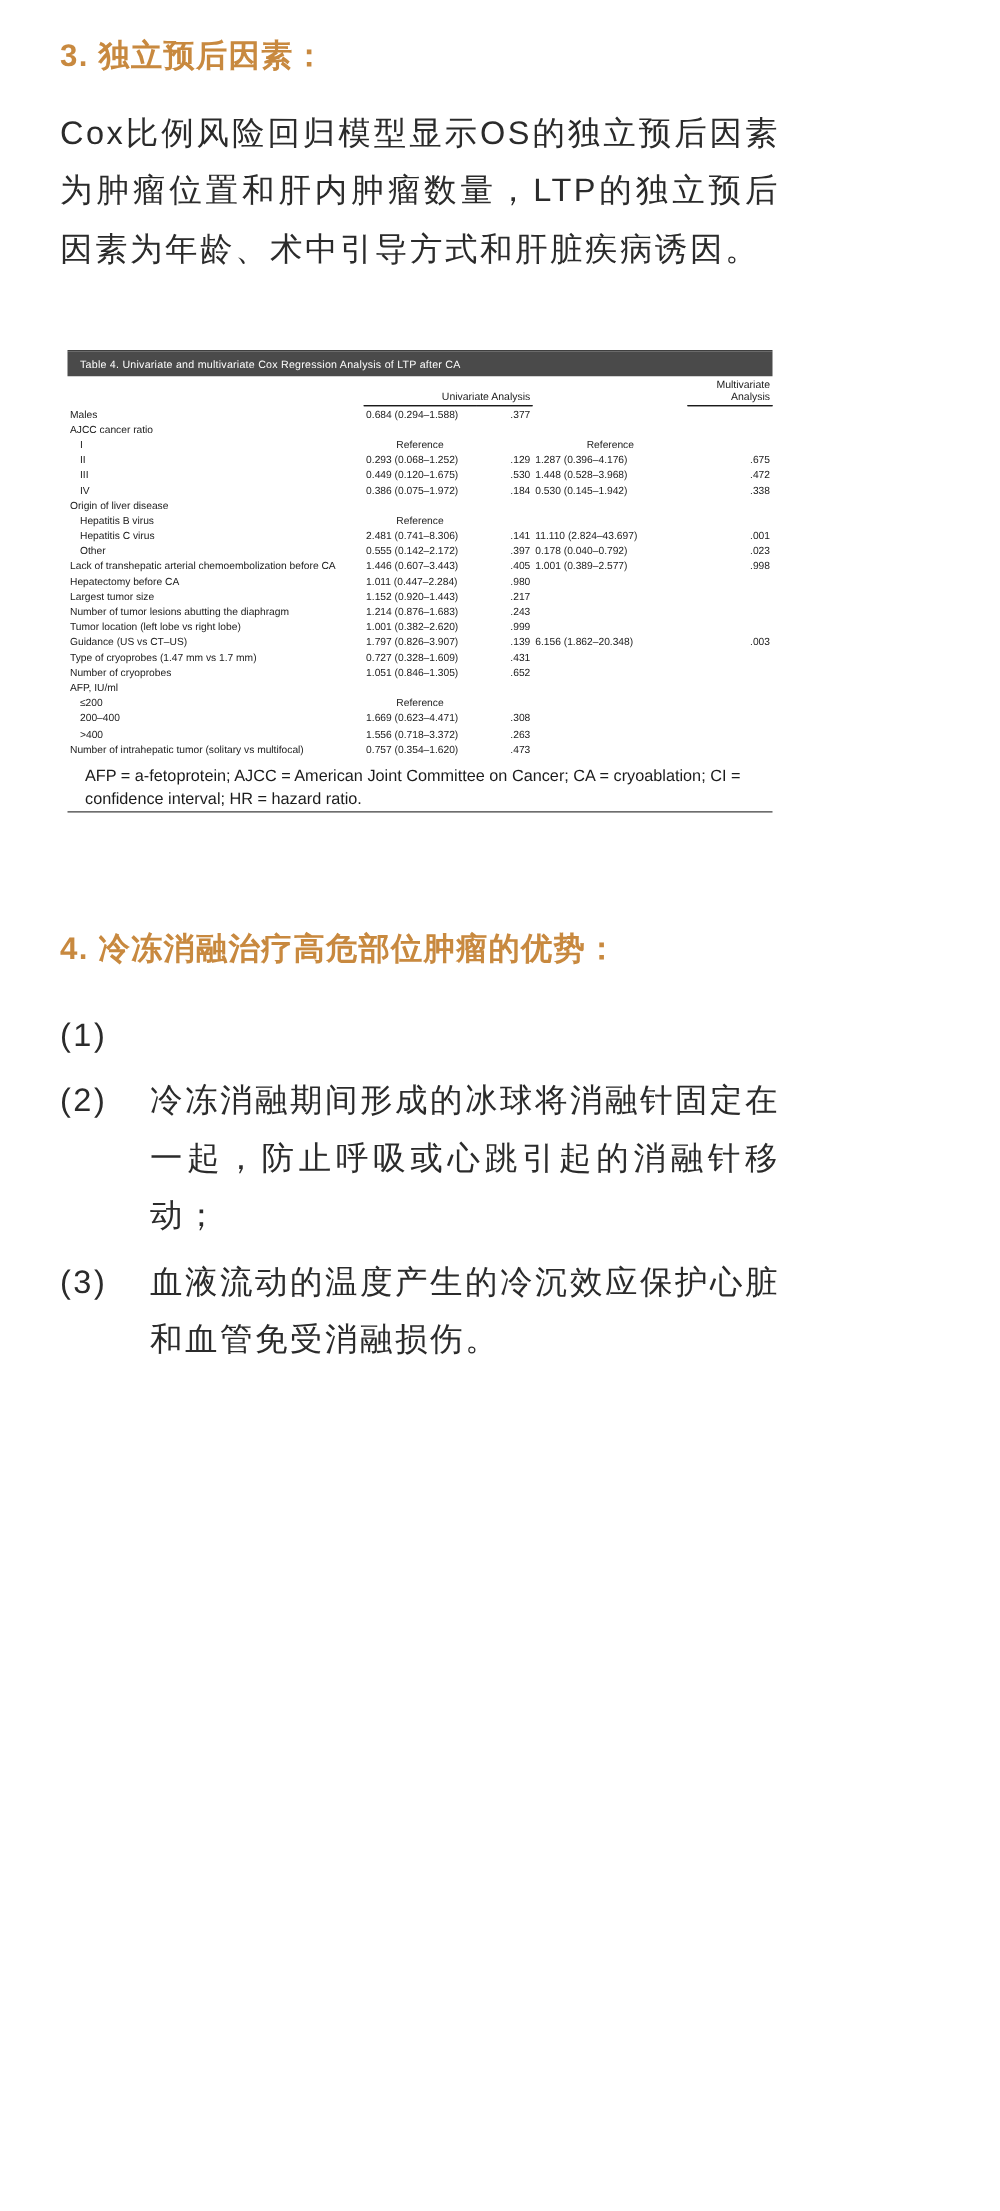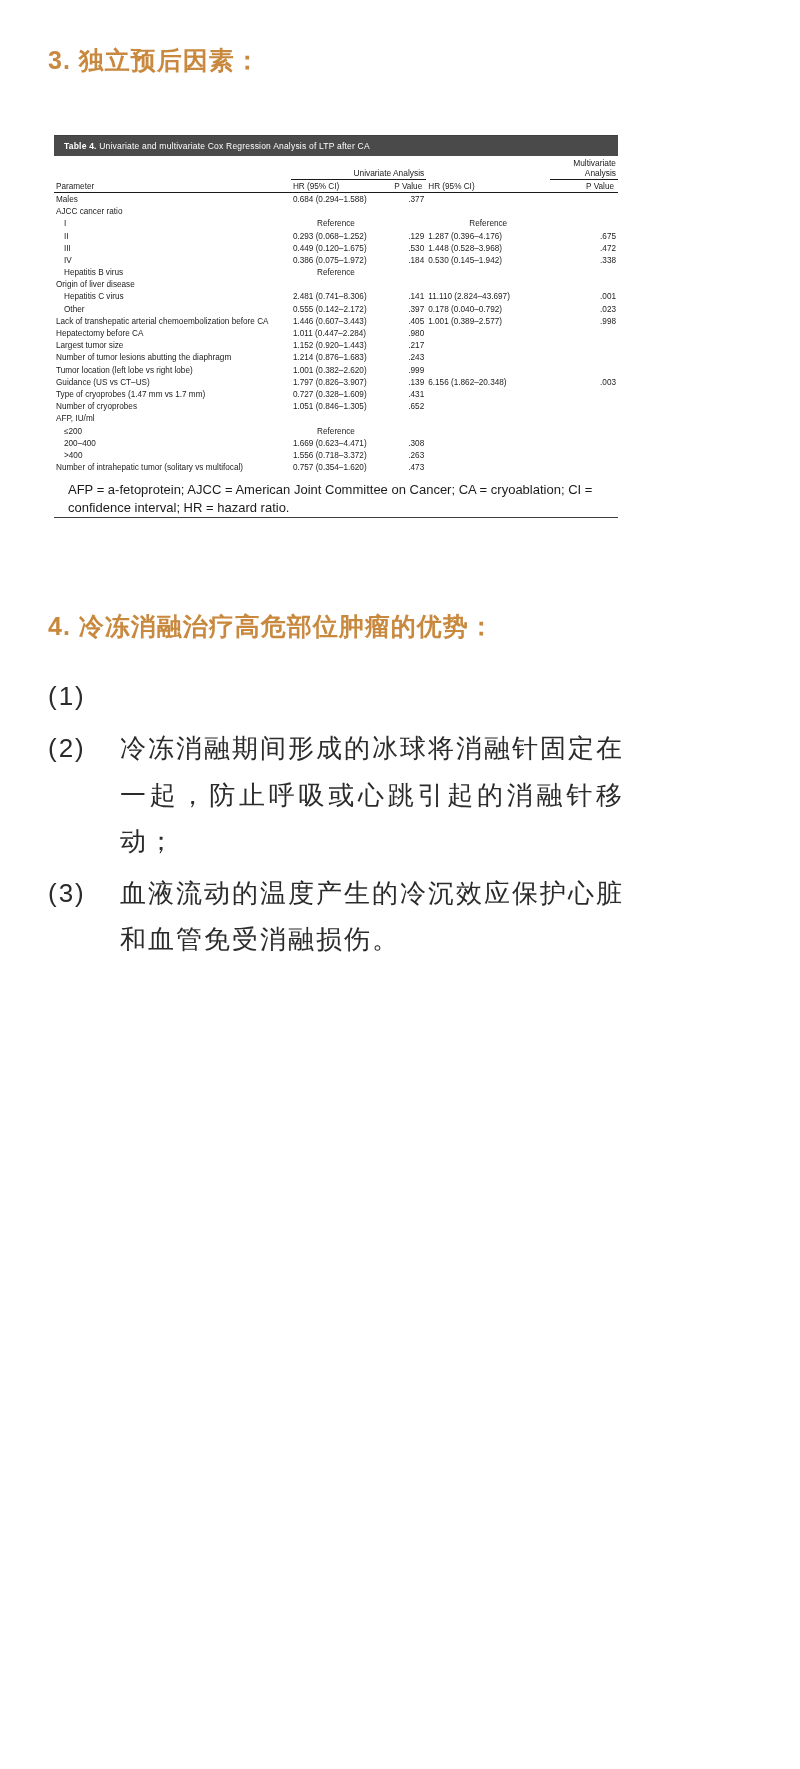--- a/index.html
+++ b/index.html
@@ -10,21 +10,21 @@
   body {
     width: 800px;
     min-height: 1769px;
     font-family: "Liberation Sans", sans-serif;
     color: #231f20;
   }
   .page {
     width: 672px;
     min-height: 1769px;
     box-sizing: border-box;
-    padding: 16px 48px;
+    padding: 0 48px;
     position: relative;
   }
   .section-heading {
     color: #c8893f;
     font-size: 25px;
     font-weight: bold;
     letter-spacing: 1px;
     margin: 0;
   }
   .heading-3 {
@@ -50,21 +50,21 @@
     background: #ffffff;
   }
   .table-title-bar {
     background: #4a4a4a;
     color: #ffffff;
     font-size: 8.5px;
     padding: 5px 8px 5px 10px;
     letter-spacing: .2px;
   }
   .table-title-bar .tbl-label {
-    font-weight: bold;
+    font-weight: normal;
   }
   table.cox {
     width: 100%;
     border-collapse: collapse;
     font-size: 8.2px;
     color: #1b1b1b;
     table-layout: fixed;
   }
   table.cox th, table.cox td {
     padding: 1.6px 2px;
@@ -130,20 +130,21 @@
   }
   .bottom-pad { height: 120px; }
 </style>
 </head>
 <body>
 
 <div class="page">
 
   <h2 class="section-heading heading-3">3. 独立预后因素：</h2>
 
+  <p class="body-text">Cox比例风险回归模型显示OS的独立预后因素为肿瘤位置和肝内肿瘤数量，LTP的独立预后因素为年龄、术中引导方式和肝脏疾病诱因。</p>
 
   <div class="figure">
     <div class="table-card">
       <div class="table-title-bar">
         <span class="tbl-label">Table 4.</span>
         <span>Univariate and multivariate Cox Regression Analysis of LTP after CA</span>
       </div>
 
       <table class="cox">
         <colgroup>
@@ -153,27 +154,20 @@
           <col style="width:22%">
           <col style="width:12%">
         </colgroup>
         <thead>
           <tr class="grp-head">
             <th class="spacer"></th>
             <th class="grp-underline" colspan="2">Univariate Analysis</th>
             <th class="spacer"></th>
             <th class="grp-underline" colspan="1">Multivariate Analysis</th>
           </tr>
-          <tr class="col-head">
-            <th class="param">Parameter</th>
-            <th class="hr">HR (95% CI)</th>
-            <th class="pv">P Value</th>
-            <th class="hr">HR (95% CI)</th>
-            <th class="pv">P Value</th>
-          </tr>
         </thead>
         <tbody id="cox-body">
             <tr>
               <td class="param">Males</td>
               <td class="hr">0.684 (0.294–1.588)</td>
               <td class="pv">.377</td>
               <td class="hr"></td>
               <td class="pv"></td>
             </tr>
             <tr>
@@ -205,29 +199,29 @@
               <td class="pv">.472</td>
             </tr>
             <tr>
               <td class="param indent1">IV</td>
               <td class="hr">0.386 (0.075–1.972)</td>
               <td class="pv">.184</td>
               <td class="hr">0.530 (0.145–1.942)</td>
               <td class="pv">.338</td>
             </tr>
             <tr>
+              <td class="param">Origin of liver disease</td>
+              <td class="hr"></td>
+              <td class="pv"></td>
+              <td class="hr"></td>
+              <td class="pv"></td>
+            </tr>
+            <tr>
               <td class="param indent1">Hepatitis B virus</td>
               <td class="center">Reference</td>
-              <td class="pv"></td>
-              <td class="hr"></td>
-              <td class="pv"></td>
-            </tr>
-            <tr>
-              <td class="param">Origin of liver disease</td>
-              <td class="hr"></td>
               <td class="pv"></td>
               <td class="hr"></td>
               <td class="pv"></td>
             </tr>
             <tr>
               <td class="param indent1">Hepatitis C virus</td>
               <td class="hr">2.481 (0.741–8.306)</td>
               <td class="pv">.141</td>
               <td class="hr">11.110 (2.824–43.697)</td>
               <td class="pv">.001</td>

